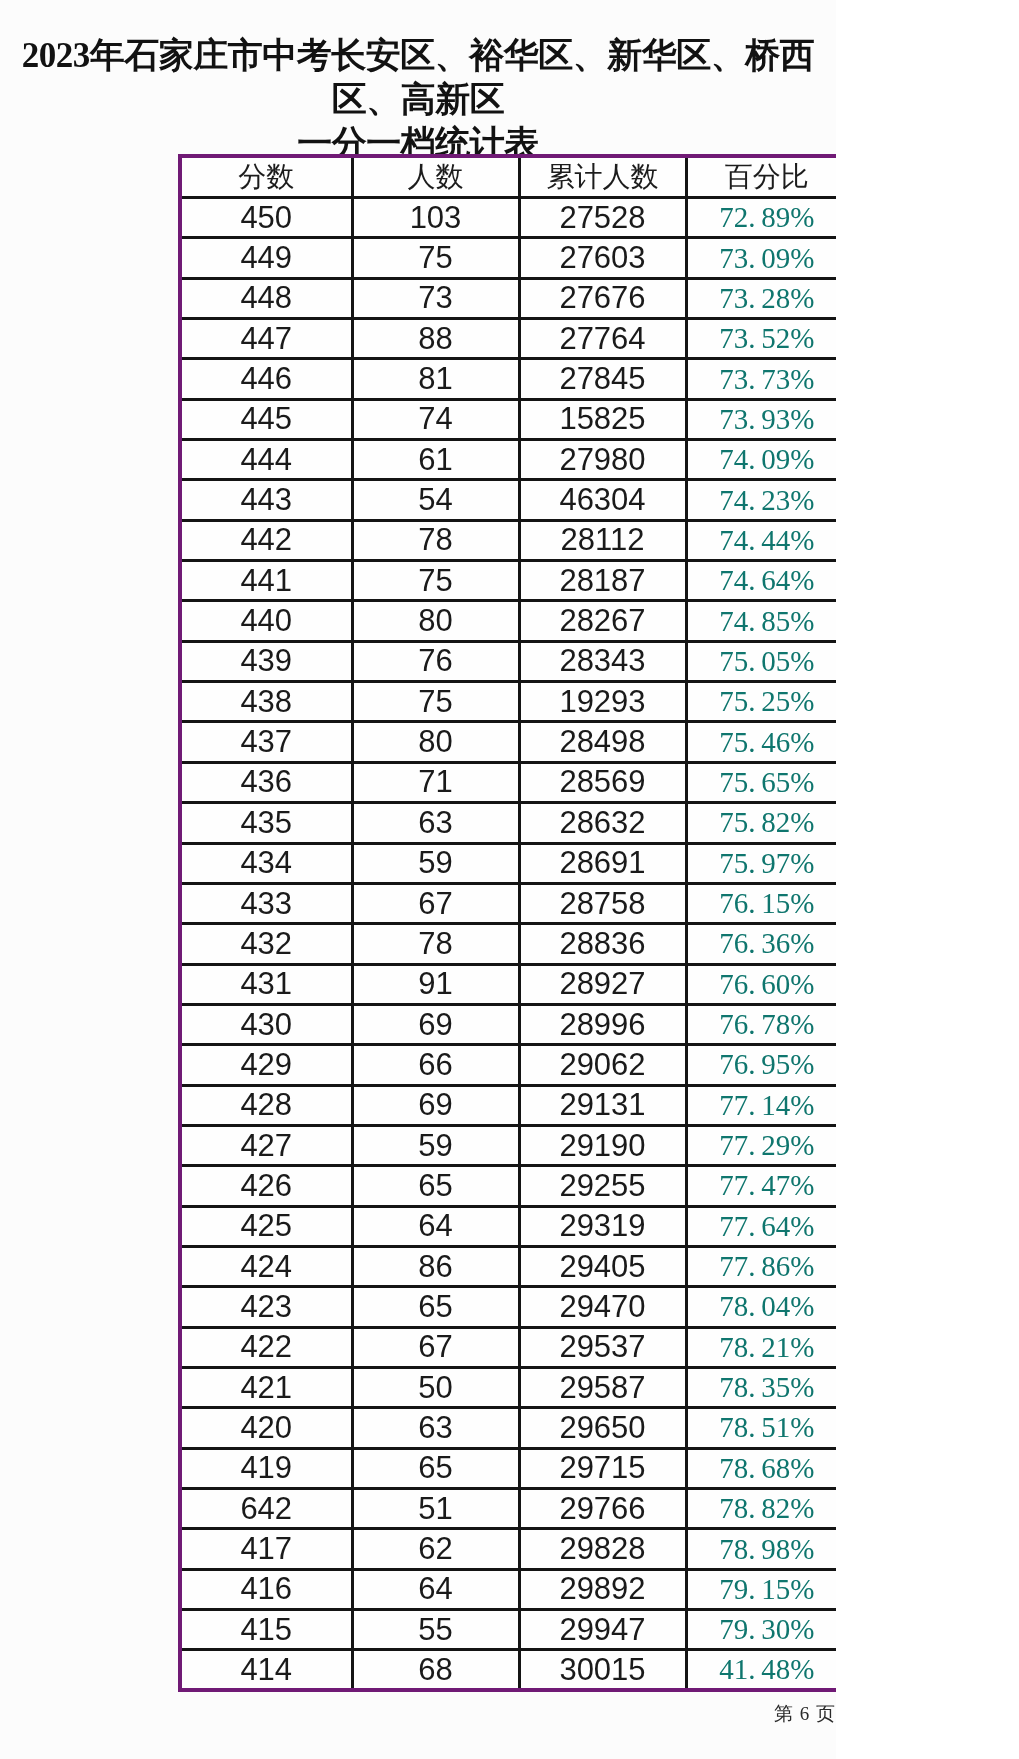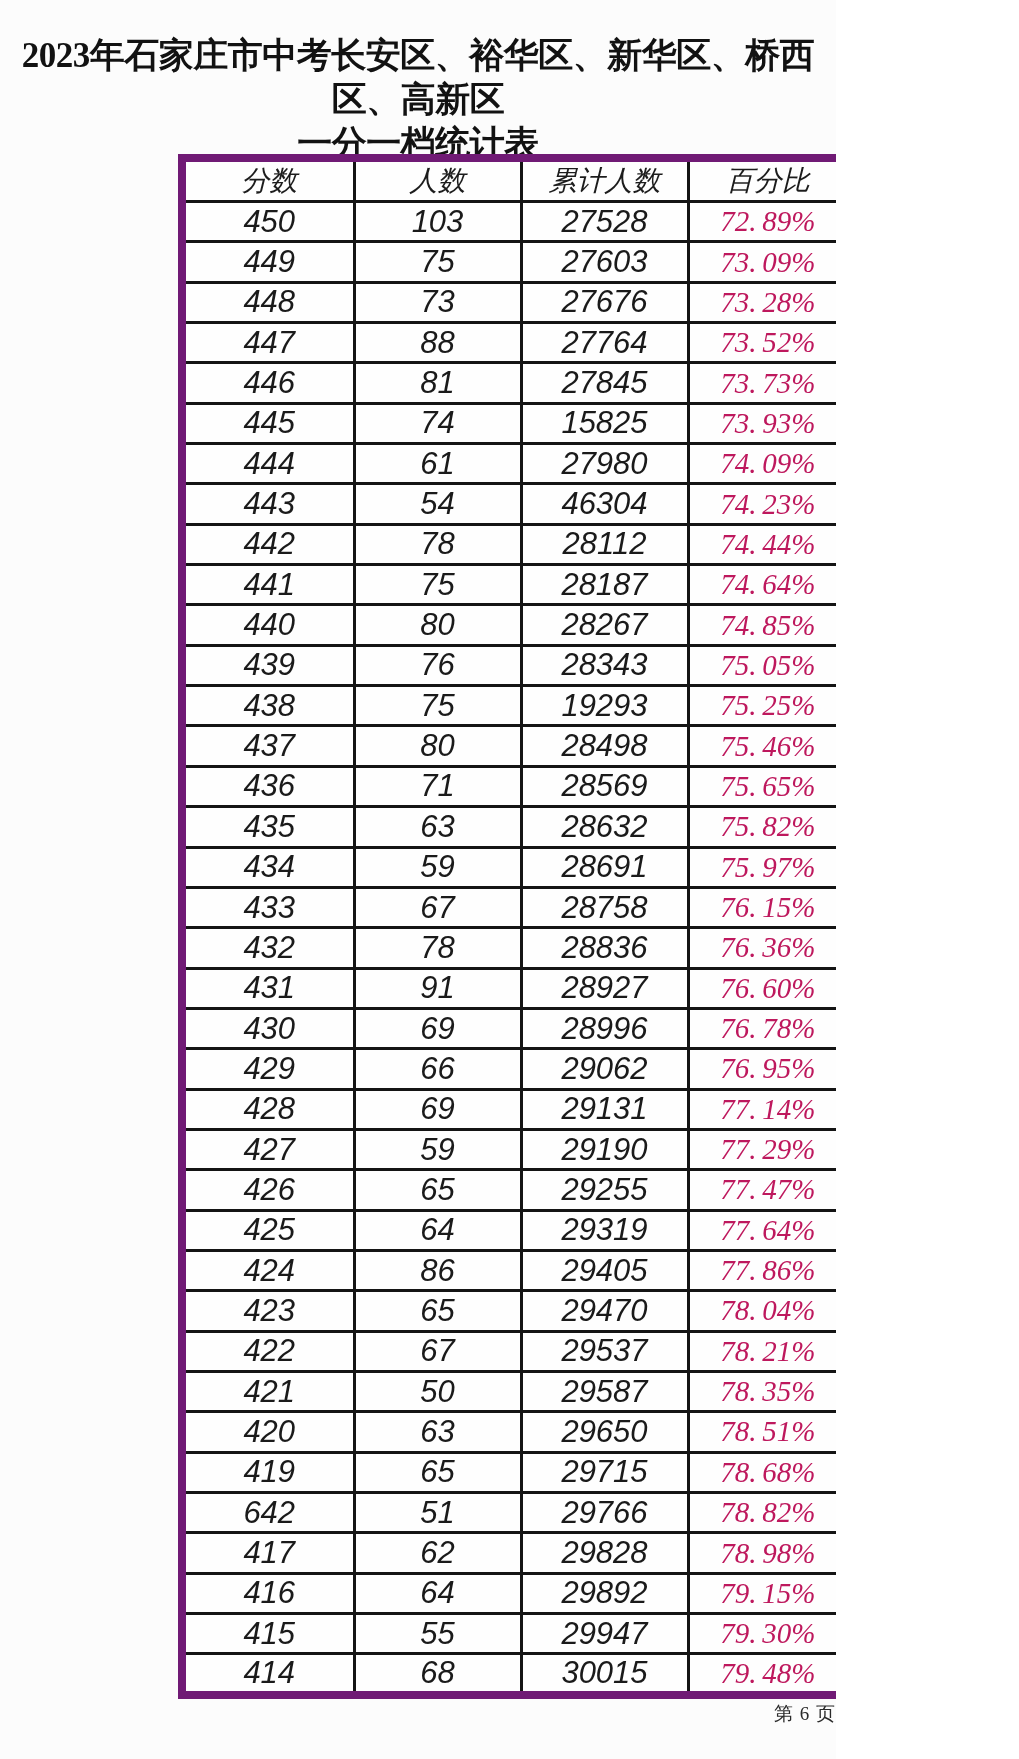--- a/index.html
+++ b/index.html
@@ -41,40 +41,39 @@
   table.score-table th,
   table.score-table td {
     border: 3px solid #141414;
     text-align: center;
     vertical-align: middle;
     padding: 0;
     overflow: hidden;
     white-space: nowrap;
   }
   table.score-table {
-    border: 8px solid #701a75;
-    font-style: italic;
+    border: 4px solid #701a75;
   }
   thead tr { height: 38px; }
   tbody tr { height: 40.35px; }
   th {
     font-family: "Liberation Sans", sans-serif;
     font-weight: 500;
     font-size: 28px;
     color: #1c1c1c;
   }
   td.num {
     font-family: "Liberation Sans", sans-serif;
     font-size: 31px;
     color: #1a1a1a;
   }
   td.percent {
     font-family: "Liberation Serif", serif;
     font-size: 29px;
-    color: #be185d;
+    color: #0f766e;
   }
   .footer {
     position: absolute;
     top: 1701px;
     left: 0;
     width: 100%;
     text-align: right;
     font-family: "Liberation Serif", serif;
     font-size: 19px;
     color: #2a2a2a;
@@ -320,20 +319,20 @@
         <tr>
           <td class="num">415</td>
           <td class="num">55</td>
           <td class="num">29947</td>
           <td class="percent">79. 30%</td>
         </tr>
         <tr>
           <td class="num">414</td>
           <td class="num">68</td>
           <td class="num">30015</td>
-          <td class="percent">79. 48%</td>
+          <td class="percent">41. 48%</td>
         </tr>
       </tbody>
   </table>
 
   <div class="footer">第 6 页</div>
 
 </div>
 
 </body></html>

